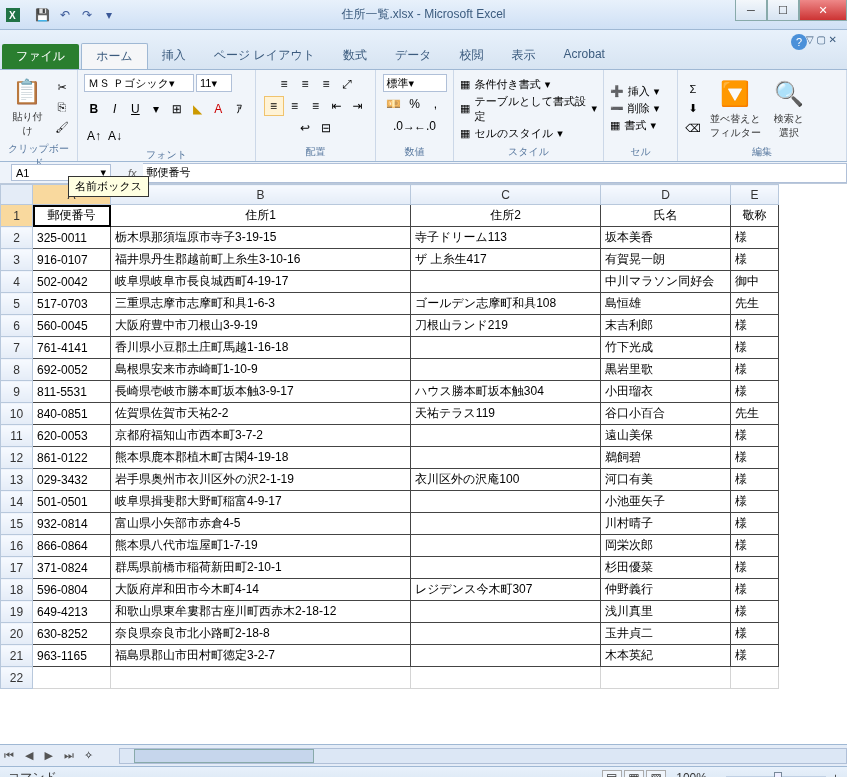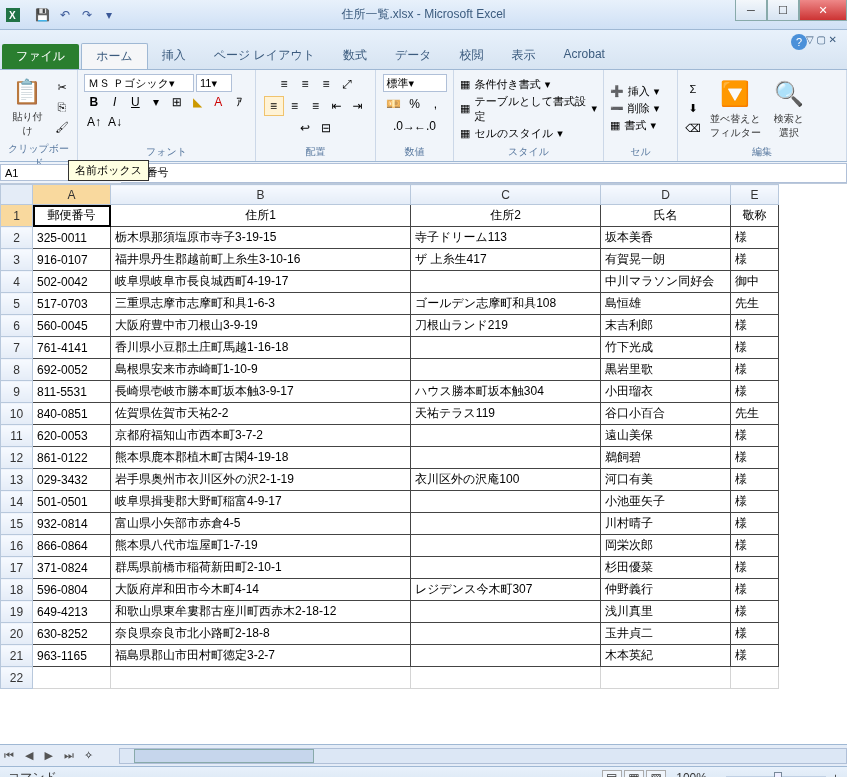--- a/index.html
+++ b/index.html
@@ -36,24 +36,24 @@
 .smallcol span { width: 18px; height: 18px; display: flex; align-items: center; justify-content: center; font-size: 11px; }
 .font-row { display: flex; gap: 2px; align-items: center; }
 .combo { border: 1px solid #b0c0d8; background: #fff; padding: 1px 3px; font-size: 11px; height: 18px; display: flex; align-items: center; }
 .btnrow { display: flex; gap: 1px; }
 .btnrow span { width: 20px; height: 20px; border: 1px solid transparent; display: flex; align-items: center; justify-content: center; font-size: 12px; }
 .stylelist { display: flex; flex-direction: column; gap: 2px; font-size: 11px; }
 .stylelist div { display: flex; gap: 4px; align-items: center; }
 
 
 .fbar { height: 22px; display: flex; align-items: center; border-bottom: 1px solid #bcc9db; background: #eef3fa; }
-.namebox { width: 100px; border: 1px solid #b0c0d8; background: #fff; margin: 0 0; padding: 1px 4px; display: flex; justify-content: space-between; align-items: center; }
+.namebox { width: 100px; border: 1px solid #b0c0d8; background: #fff; margin: 0 11px; padding: 1px 4px; display: flex; justify-content: space-between; align-items: center; }
 .fxlabel { font-style: italic; color: #666; padding: 0 6px; }
 .formula-input { flex: 1; border: 1px solid #b0c0d8; border-left: none; background: #fff; padding: 1px 4px; height: 20px; }
-.tooltip { position: absolute; top: 160px; left: 68px; background: #ffffe1; border: 1px solid #333; padding: 2px 6px; font-size: 11px; z-index: 10; }
+.tooltip { position: absolute; top: 176px; left: 68px; background: #ffffe1; border: 1px solid #333; padding: 2px 6px; font-size: 11px; z-index: 10; }
 
 
 .sheet-area { position: relative; height: 560px; overflow: auto; }
 table.sheet { border-collapse: collapse; font-size: 12px; }
 table.sheet th.col { background: linear-gradient(#f7faff,#e4ecf7); border: 1px solid #b8c8dc; font-weight: normal; color: #333; height: 20px; }
 table.sheet th.col.selhdr { background: #f9d99e; }
 table.sheet th.row { background: linear-gradient(#f7faff,#e4ecf7); border: 1px solid #b8c8dc; font-weight: normal; color: #333; width: 32px; text-align: center; }
 table.sheet th.row.selhdr { background: #f9d99e; }
 table.sheet td { border: 1px solid #444; padding: 2px 4px; height: 22px; vertical-align: middle; background: #fff; white-space: nowrap; }
 table.sheet tr.header td { text-align: center; }
@@ -126,21 +126,21 @@
       <div class="smallcol">
         <span>✂</span>
         <span>⎘</span>
         <span>🖌</span>
       </div>
     </div>
     <div class="group-label">クリップボード</div>
   </div>
 
   <div class="group" style="width:178px">
-    <div class="group-body" style="flex-direction:column;align-items:stretch;gap:0">
+    <div class="group-body" style="flex-direction:column;align-items:stretch;gap:7px">
       <div class="font-row">
         <div class="combo" style="width:110px"><span>ＭＳ Ｐゴシック</span> ▾</div>
         <div class="combo" style="width:36px"><span>11</span> ▾</div>
       </div>
       <div class="btnrow">
         <span>
             <b>B</b>
           </span>
         <span>
             <i>I</i>

